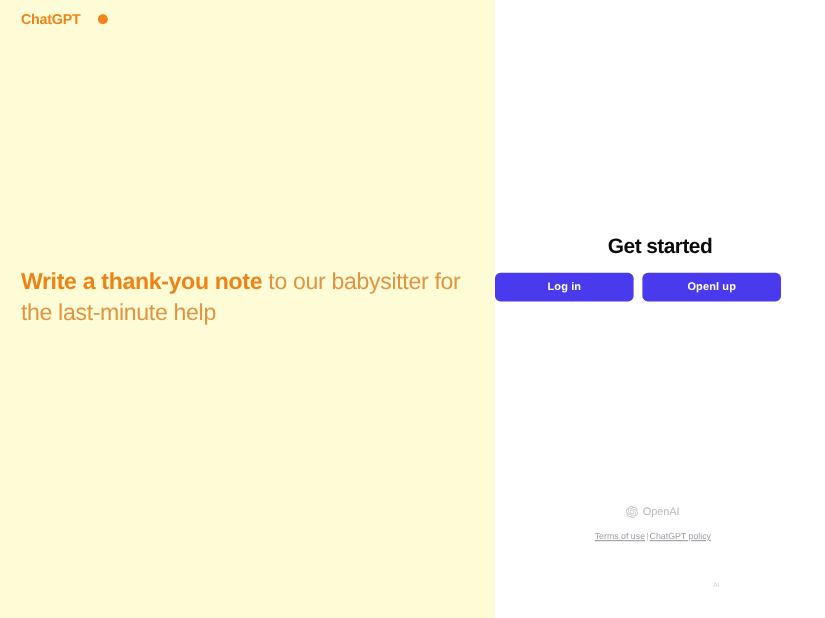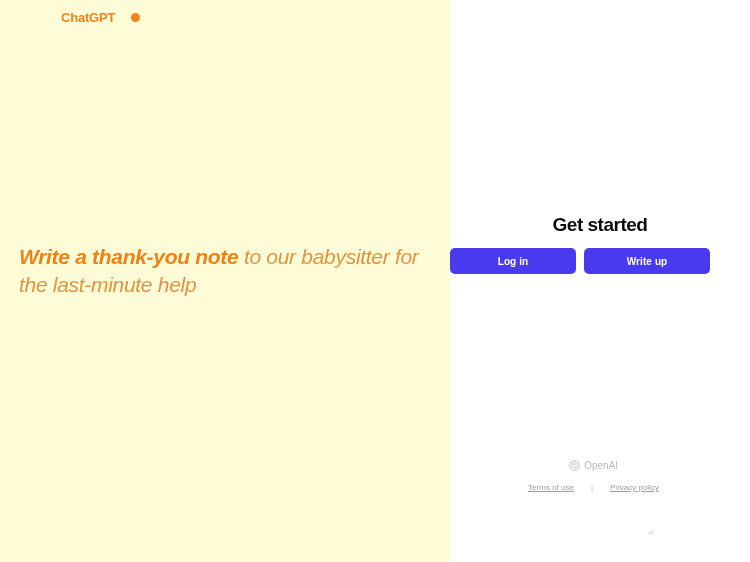--- a/index.html
+++ b/index.html
@@ -30,21 +30,20 @@
     box-sizing: border-box;
     flex: 0 0 450px;
   }
   .brand {
     position: absolute;
     top: 11px;
     left: 19px;
     display: flex;
     align-items: center;
     gap: 15px;
-    margin-left: 42px;
   }
   .brand-name {
     font-size: 13px;
     font-weight: bold;
     color: #ef8419;
     letter-spacing: -0.2px;
     line-height: 1;
   }
   .brand-dot {
     width: 9px;
@@ -57,21 +56,20 @@
   .promo {
     position: absolute;
     left: 19px;
     top: 243px;
     width: 400px;
   }
   .promo-line {
     font-size: 21px;
     line-height: 28px;
     letter-spacing: -0.3px;
-    font-style: italic;
   }
   .promo-strong {
     font-weight: bold;
     color: #ee8216;
   }
   .promo-rest {
     font-weight: normal;
     color: #e09442;
   }
 
@@ -143,21 +141,21 @@
     color: #b9b9bd;
     letter-spacing: -0.1px;
     line-height: 1;
   }
   .footer-links {
     font-size: 8px;
     color: #9d9da3;
     display: flex;
     align-items: center;
     justify-content: center;
-    gap: 17px;
+    gap: 1px;
     line-height: 1;
   }
   .footer-link {
     color: #9d9da3;
     text-decoration: underline;
     cursor: pointer;
   }
   .footer-sep {
     color: #bdbdc2;
   }
@@ -201,37 +199,37 @@
     </div>
 
   </div>
 
   <div class="right-panel">
 
     <div class="auth-block">
       <div class="auth-title">Get started</div>
       <div class="auth-buttons">
         <button class="auth-btn">Log in</button>
-        <button class="auth-btn">Write up</button>
+        <button class="auth-btn">Openl up</button>
       </div>
     </div>
 
     <div class="footer">
       <div class="openai-mark">
         <span>
           <svg class="openai-logo-svg" viewBox="0 0 24 24" fill="#c3c3c8" aria-hidden="true">
             <path d="M22.28 9.82a5.99 5.99 0 0 0-.52-4.91 6.05 6.05 0 0 0-6.51-2.9A6 6 0 0 0 4.98 4.18a5.99 5.99 0 0 0-4 2.9 6.06 6.06 0 0 0 .74 7.1 5.98 5.98 0 0 0 .51 4.91 6.05 6.05 0 0 0 6.52 2.9A5.98 5.98 0 0 0 13.26 24a6.06 6.06 0 0 0 5.77-4.21 5.99 5.99 0 0 0 4-2.9 6.06 6.06 0 0 0-.75-7.07zm-9.02 12.6a4.48 4.48 0 0 1-2.88-1.04l.14-.08 4.78-2.76a.8.8 0 0 0 .39-.68v-6.74l2.02 1.17a.07.07 0 0 1 .04.06v5.58a4.5 4.5 0 0 1-4.5 4.49zM3.6 18.3a4.47 4.47 0 0 1-.54-3.01l.14.09 4.79 2.76a.77.77 0 0 0 .78 0l5.84-3.37v2.33a.08.08 0 0 1-.03.07l-4.84 2.79a4.5 4.5 0 0 1-6.14-1.65zM2.34 7.9a4.49 4.49 0 0 1 2.35-1.97V11.6a.77.77 0 0 0 .38.67l5.82 3.36-2.02 1.17a.08.08 0 0 1-.07 0l-4.83-2.8A4.5 4.5 0 0 1 2.34 7.9zm16.6 3.86-5.83-3.4L15.13 7.2a.08.08 0 0 1 .07 0l4.84 2.8a4.49 4.49 0 0 1-.68 8.1v-5.67a.8.8 0 0 0-.42-.67zm2.01-3.02-.14-.09-4.78-2.79a.78.78 0 0 0-.79 0L9.4 9.23V6.9a.07.07 0 0 1 .03-.07l4.84-2.79a4.5 4.5 0 0 1 6.68 4.66zM8.3 12.87l-2.02-1.17a.08.08 0 0 1-.04-.06V6.07a4.5 4.5 0 0 1 7.38-3.45l-.14.08L8.7 5.46a.8.8 0 0 0-.39.68zm1.1-2.37 2.6-1.5 2.6 1.5v3l-2.6 1.5-2.6-1.5z"></path>
           </svg>
         </span>
         <span class="openai-word">OpenAI</span>
       </div>
       <div class="footer-links">
         <span class="footer-link">Terms of use</span>
         <span class="footer-sep">|</span>
-        <span class="footer-link">Privacy policy</span>
+        <span class="footer-link">ChatGPT policy</span>
       </div>
     </div>
 
   </div>
 
   <div class="watermark-tag">AI</div>
 
 </div>
 
 </body></html>

